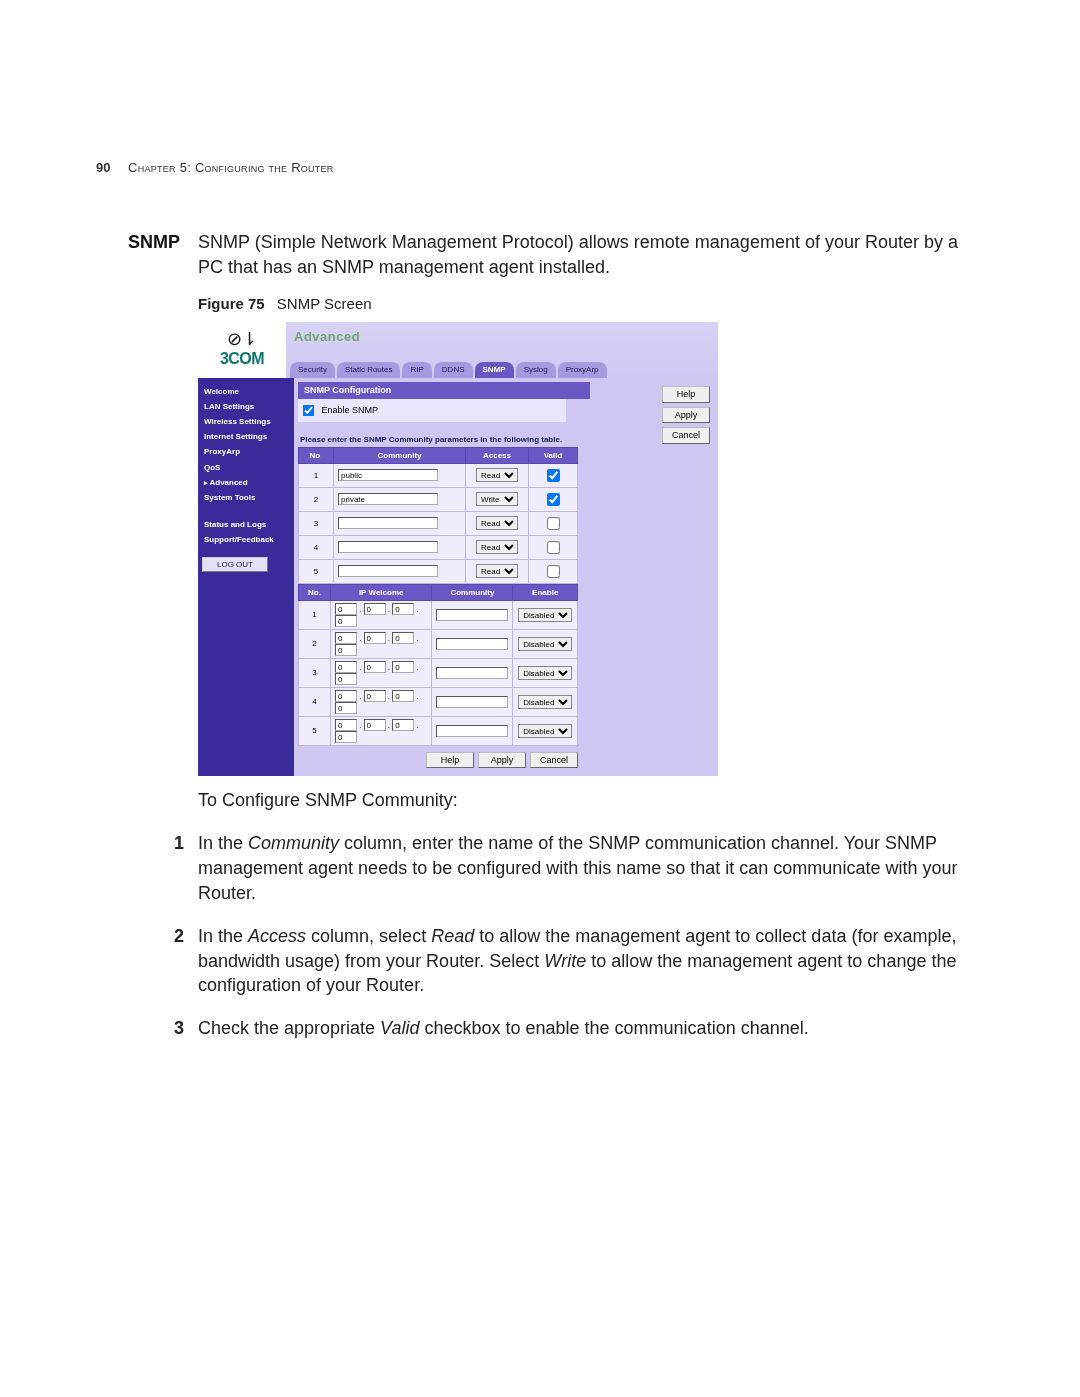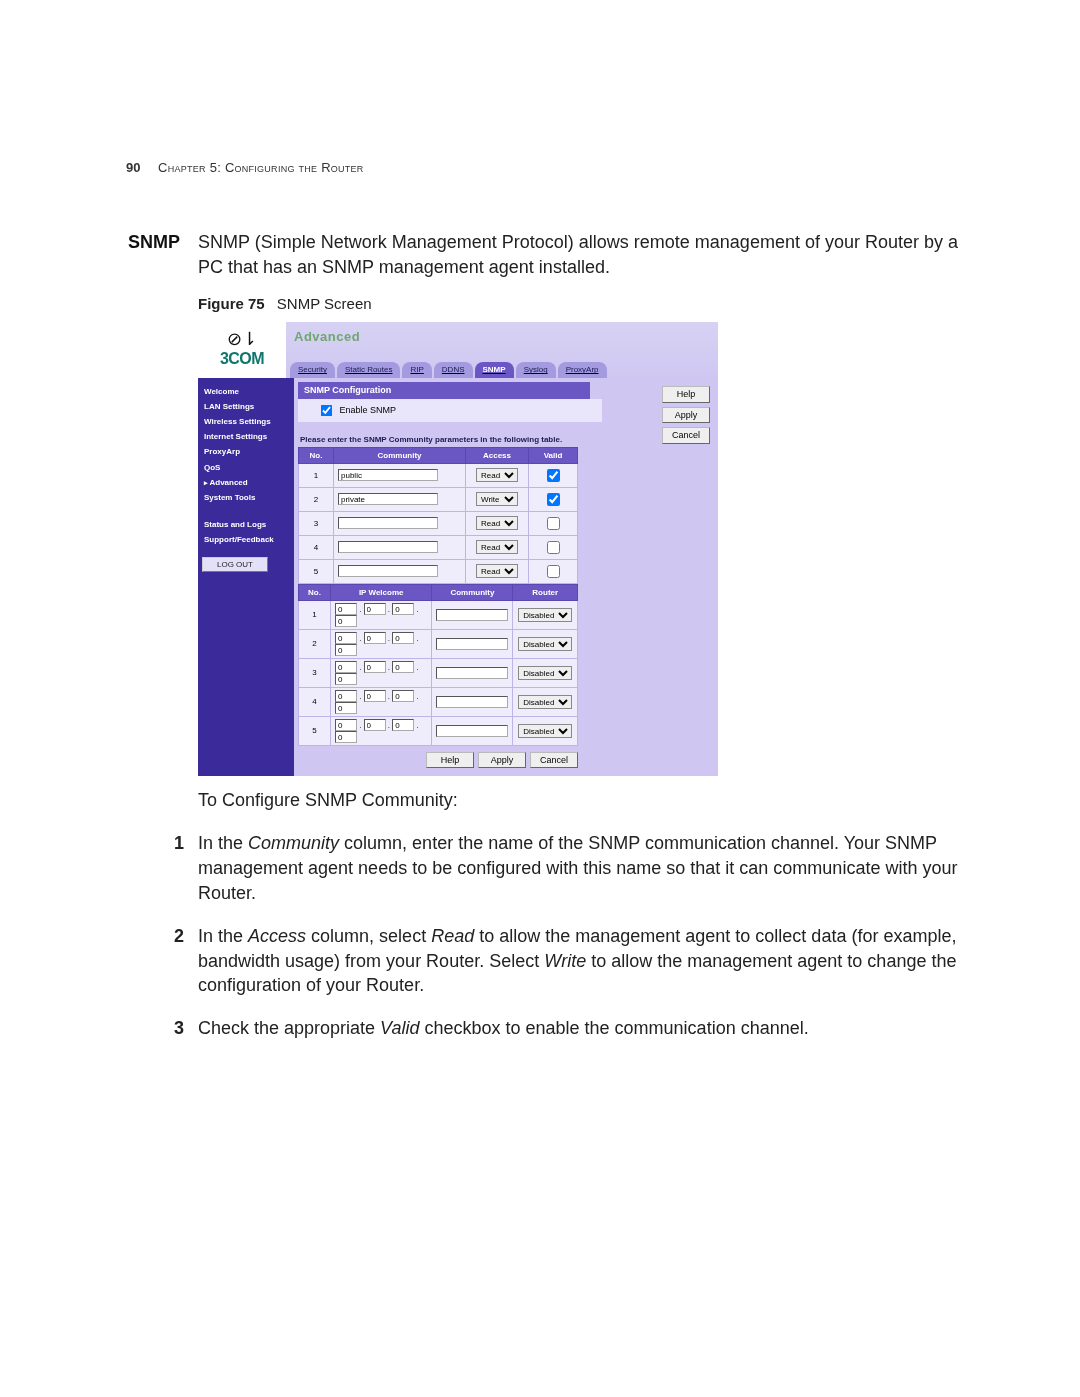--- a/index.html
+++ b/index.html
@@ -14,21 +14,21 @@
   .page {
     width: 1080px;
     height: 1397px;
     position: relative;
     box-sizing: border-box;
     padding: 160px 120px 80px 120px;
   }
   .running-head {
     position: absolute;
     top: 160px;
-    left: 126px;
+    left: 96px;
     font-size: 13px;
     color: #333;
   }
   .running-head .pn {
     font-weight: bold;
     margin-right: 14px;
   }
   .running-head .chap {
     font-variant: small-caps;
     letter-spacing: 0.02em;
@@ -113,21 +113,20 @@
     margin-top: 2px;
   }
   .tabs-row {
     position: absolute;
     bottom: 0;
     left: 0;
     right: 0;
     display: flex;
     gap: 2px;
     padding-left: 4px;
-    text-decoration: underline;
   }
   .tab {
     background: #a49adf;
     color: #1a1a55;
     font-size: 8px;
     padding: 2px 8px 2px 8px;
     border-top-left-radius: 8px;
     border-top-right-radius: 8px;
     height: 12px;
     line-height: 12px;
@@ -200,21 +199,21 @@
   .panel-hd {
     background: #6a57c4;
     color: #fff;
     font-size: 9px;
     font-weight: bold;
     padding: 2px 6px;
     margin-top: 4px;
   }
   .panel-row {
     background: #e9e5fb;
-    padding: 2px 18px;
+    padding: 2px 0;
     font-size: 9px;
   }
   .panel-row input[type=checkbox]{ vertical-align: middle; margin-right:4px; transform:scale(0.9);}
   .inst {
     font-size: 8px;
     font-weight: bold;
     color: #1a1a55;
     padding: 12px 2px 2px 2px;
   }
   table.grid {
@@ -408,21 +407,21 @@
                   </tr>
                 </tbody>
             </table>
 
             <table class="grid">
               <thead>
                 <tr>
                   <th style="width:26px">No.</th>
                   <th style="width:110px">IP Welcome</th>
                   <th>Community</th>
-                  <th style="width:56px">Router</th>
+                  <th style="width:56px">Enable</th>
                 </tr>
               </thead>
               <tbody id="trap-body">
                   <tr>
                     <td>1</td>
                     <td class="l"><input class="tin wip" value="0" style=""> . <input class="tin wip" value="0" style=""> . <input class="tin wip" value="0" style=""> . <input class="tin wip" value="0" style=""></td>
                     <td class="l"><input class="tin" style="width: 72px;" value=""></td>
                     <td><select class="sel"><option selected="">Disabled</option></select></td>
                   </tr>
                   <tr>

